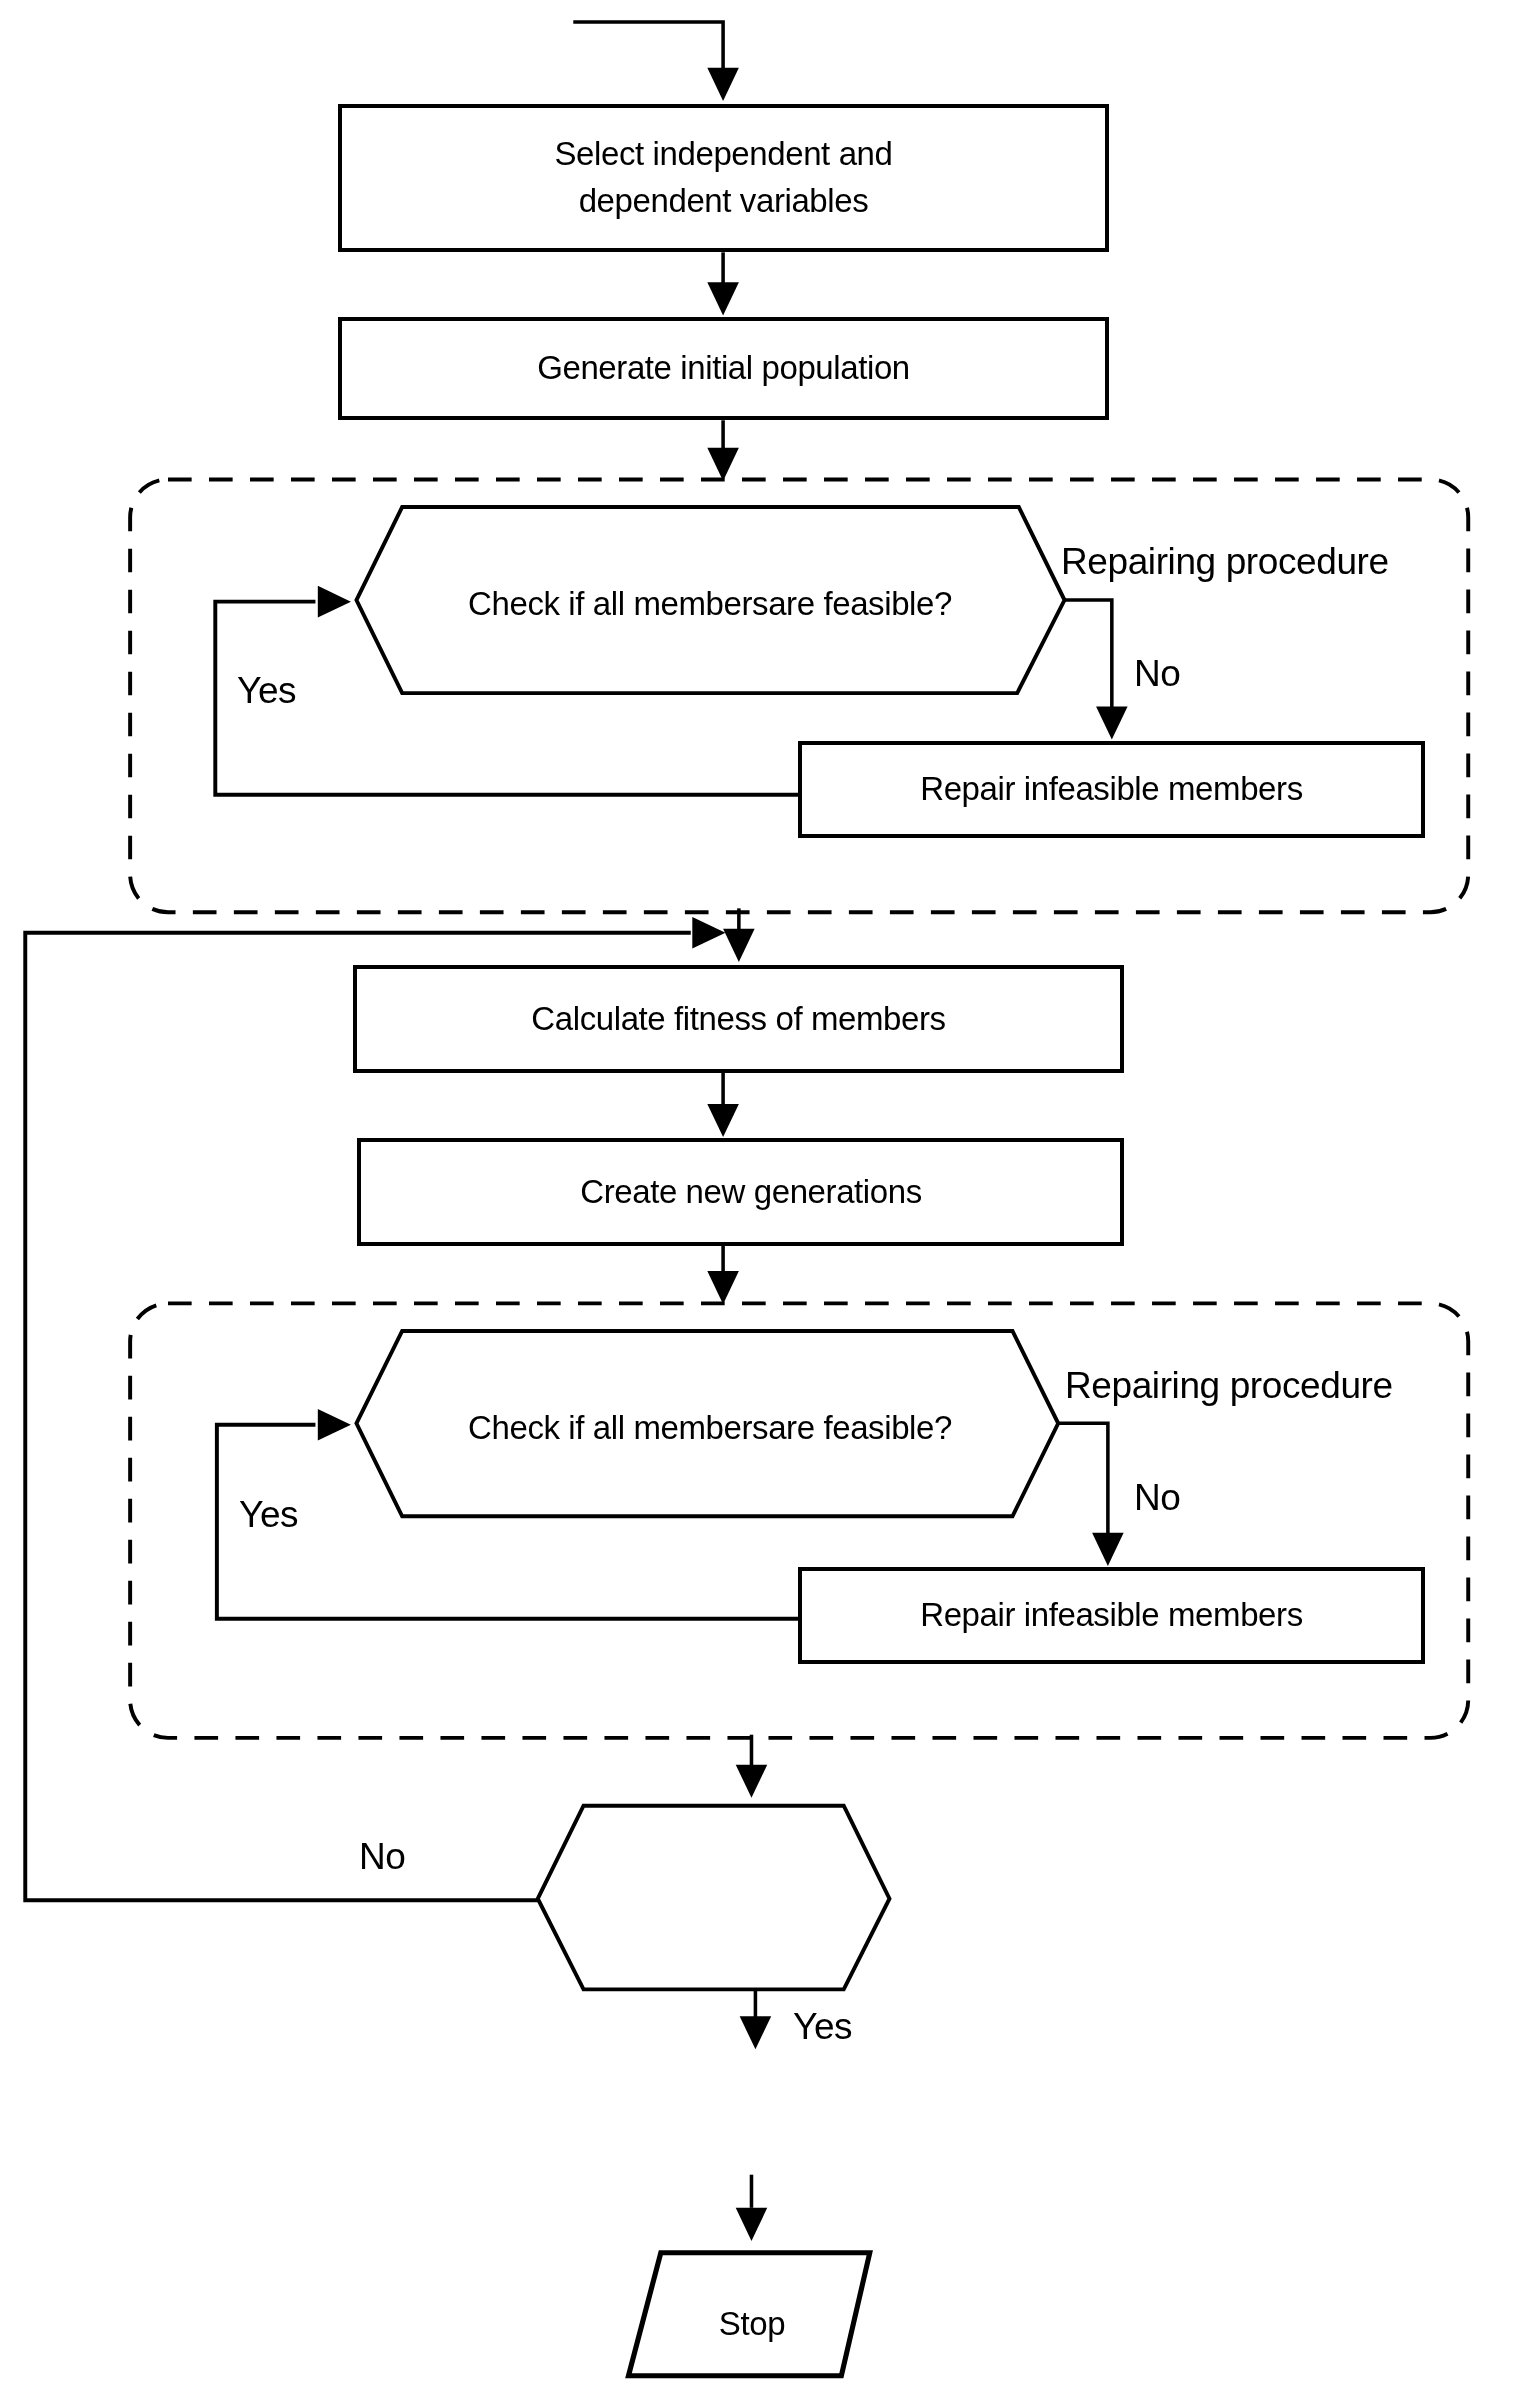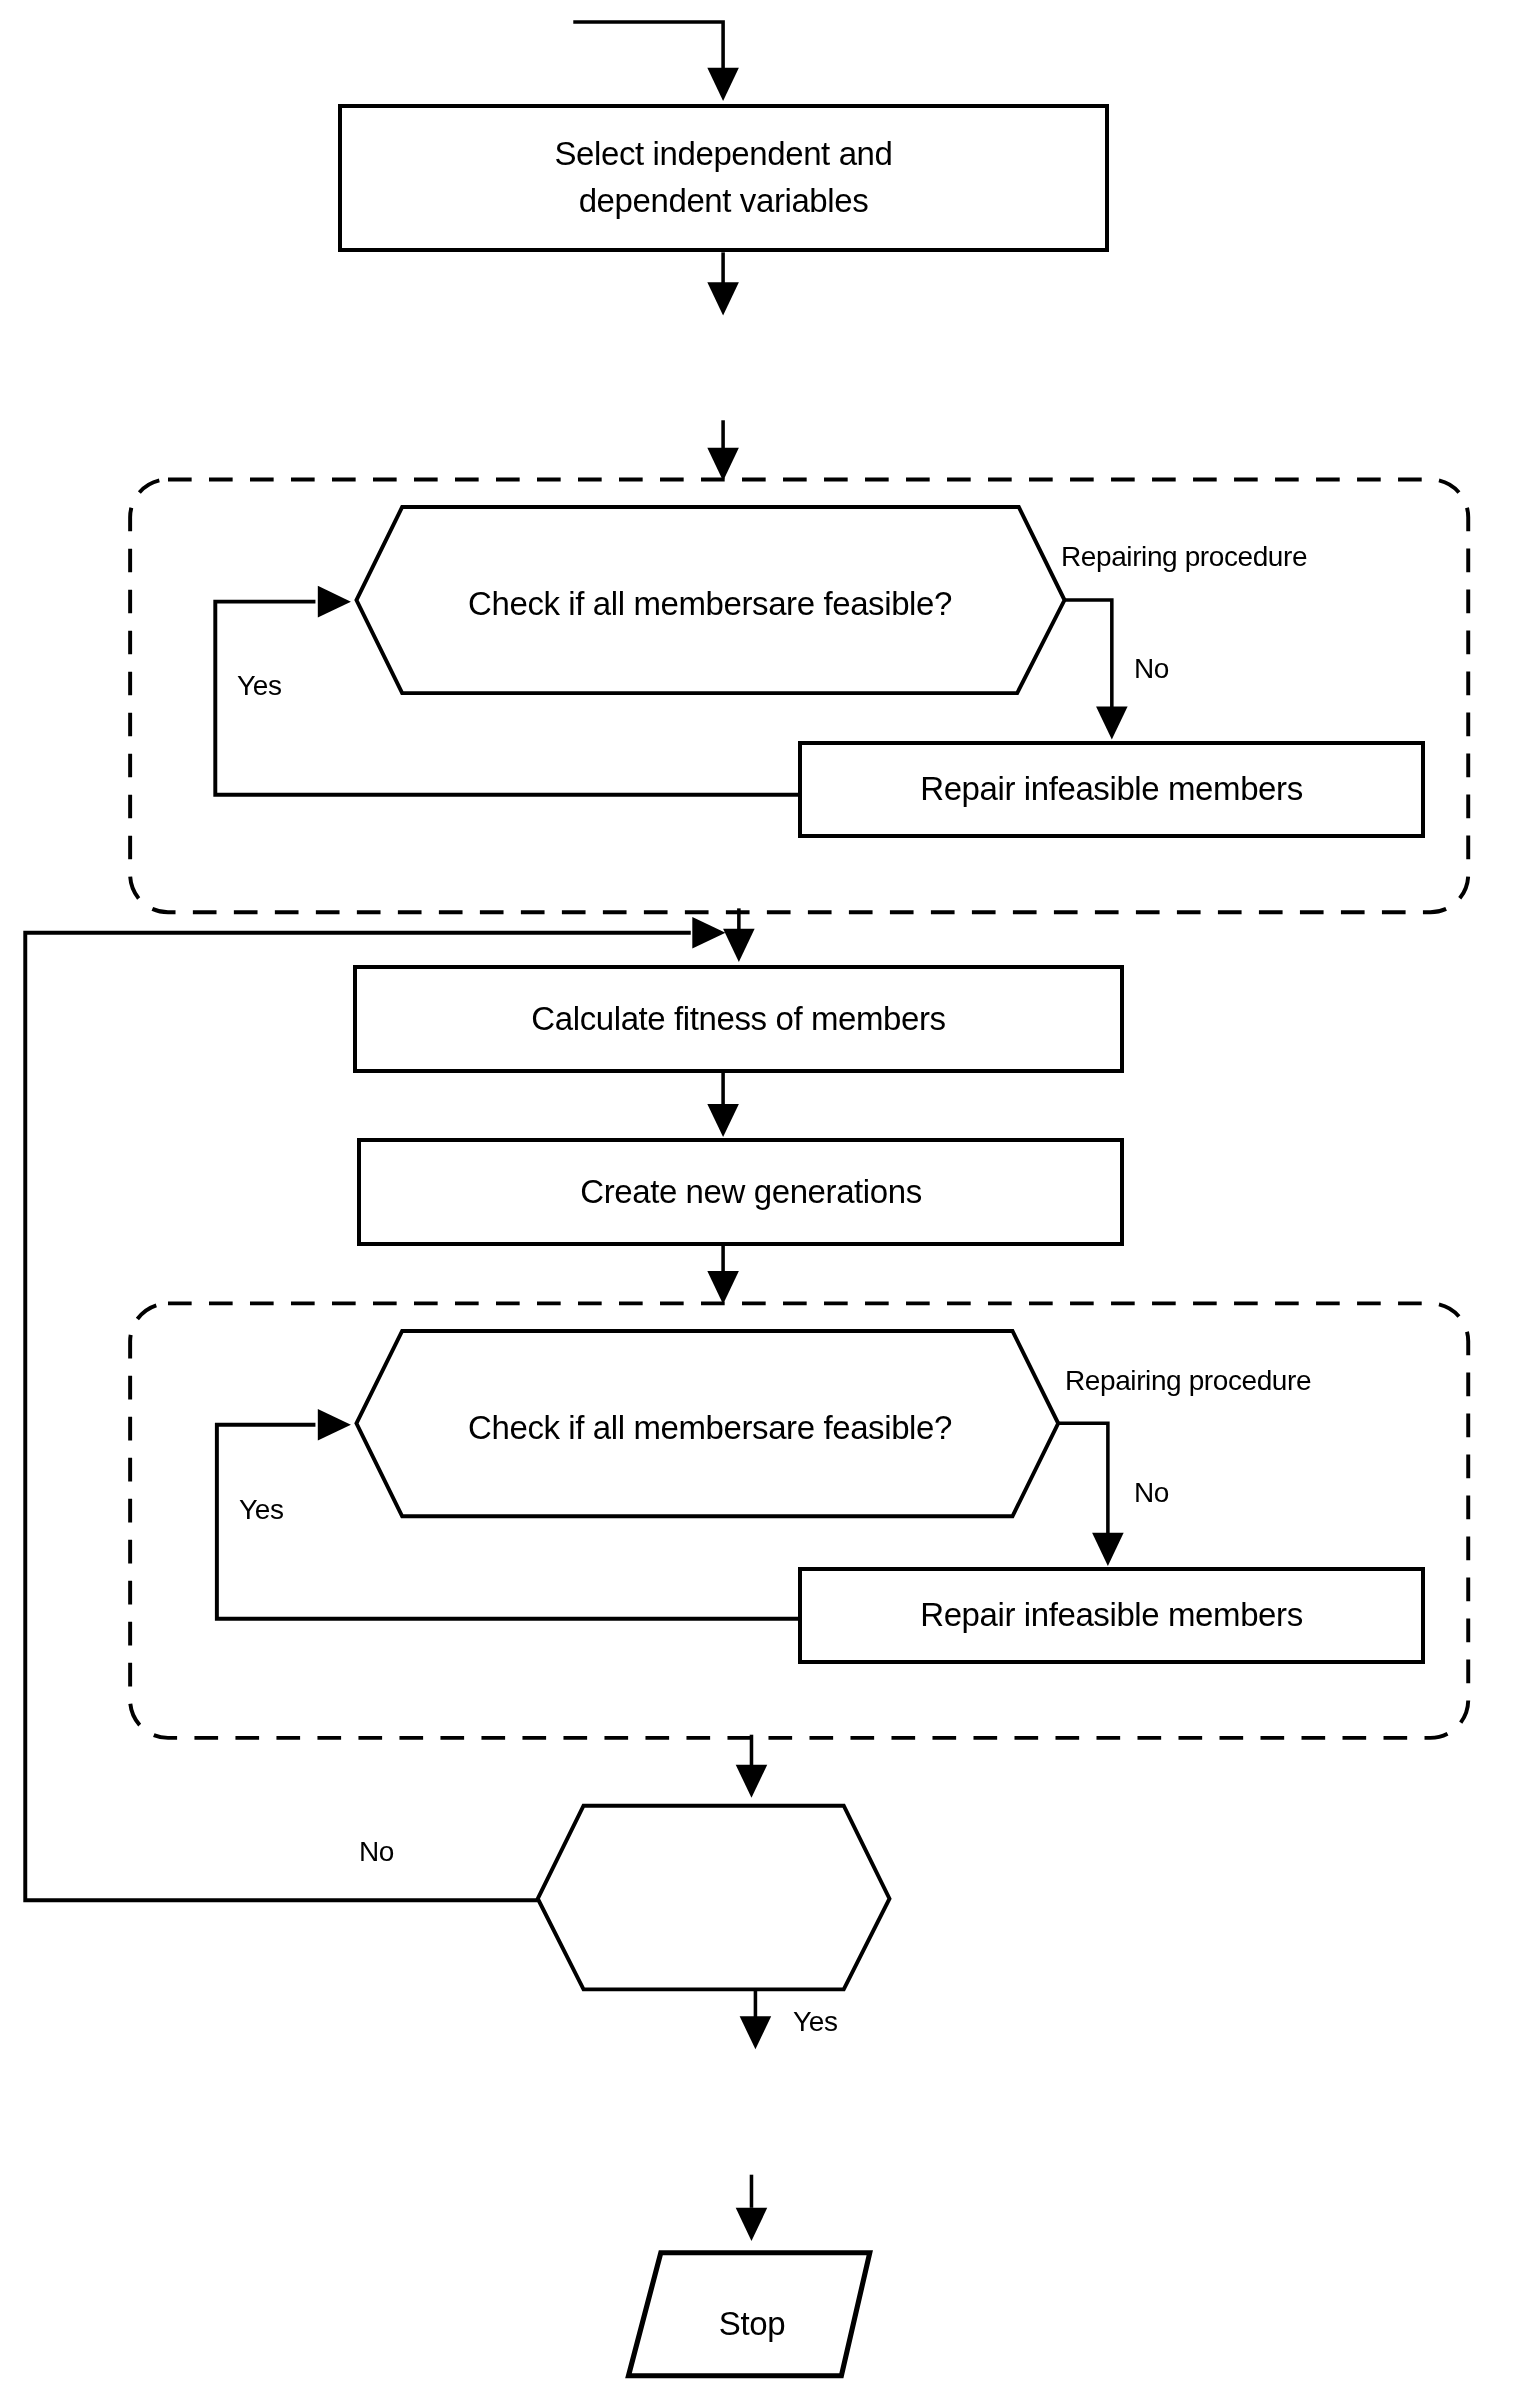--- a/index.html
+++ b/index.html
@@ -39,21 +39,21 @@
     flex-direction: row;
     align-items: center;
     justify-content: center;
     text-align: center;
     font-size: 33px;
     letter-spacing: -0.4px;
     line-height: 1.42;
   }
   .edge-label {
     position: absolute;
-    font-size: 28px;
+    font-size: 37px;
     letter-spacing: -0.4px;
     white-space: nowrap;
   }
   .box-select      { left: 338px;  top: 104px;  width: 771px; height: 148px; }
   .box-generate    { left: 338px;  top: 317px;  width: 771px; height: 103px; }
   .box-repair1     { left: 798px; top: 741px;  width: 627px; height: 97px; }
   .box-calculate   { left: 353px;  top: 965px; width: 771px; height: 108px; }
   .box-create      { left: 357px;  top: 1138px; width: 767px; height: 108px; padding-left: 21px; }
   .box-repair2     { left: 798px; top: 1567px; width: 627px; height: 97px; }
   .box-output      { left: 565px;  top: 2053px; width: 373px; height: 122px; }
@@ -133,20 +133,23 @@
     <polygon points="838,2857 1103,2857 1067,3013 797,3013" fill="#fff" stroke="#000" stroke-width="6.5"></polygon>
   </svg>
 
   <div class="node box-select">
     <div>
       <span style="display:block">Select independent and</span>
       <span style="display:block">dependent variables</span>
     </div>
   </div>
 
+  <div class="node box-generate">
+    <span>Generate initial population</span>
+  </div>
 
   <div class="node box-repair1">
     <span>Repair infeasible members</span>
   </div>
 
   <div class="node box-calculate">
     <span>Calculate fitness of members</span>
   </div>
 
   <div class="node box-create">

